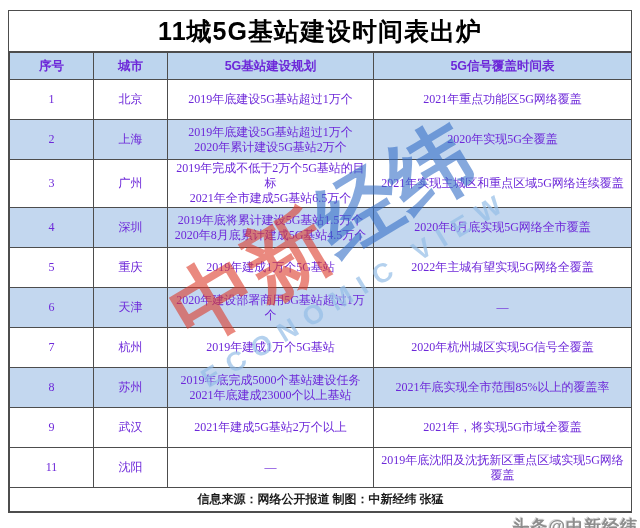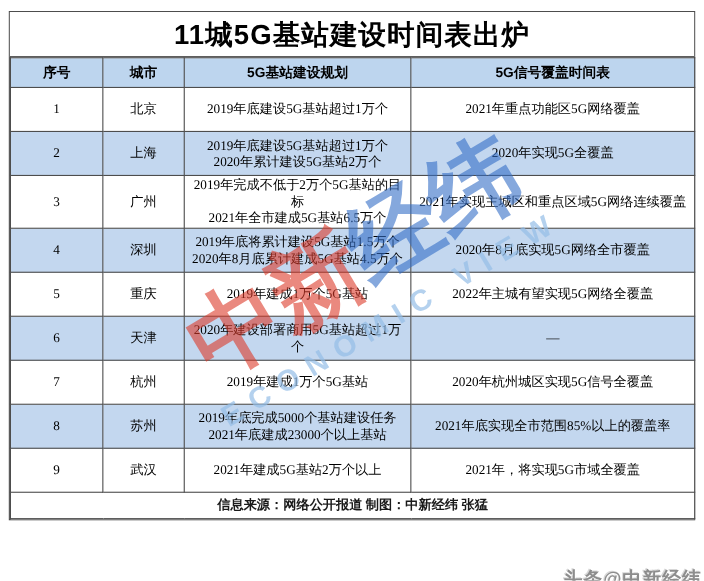--- a/index.html
+++ b/index.html
@@ -17,21 +17,21 @@
   }
   .title-bar h1{
     margin:16px;font-size:25px;font-weight:bold;color:#000;
     letter-spacing:1px;font-family:"Liberation Sans",sans-serif;
   }
   table{
     width:100%;border-collapse:collapse;table-layout:fixed;
   }
   th,td{
     border:1px solid #4d4d4d;text-align:center;vertical-align:middle;
-    padding:1px 3px;color:#000000;
+    padding:1px 3px;color:#6d28d9;
   }
   thead th{
     height:24px;background:#bdd5ee;font-size:12.5px;font-weight:bold;
     font-family:"Liberation Sans",sans-serif;
   }
   tbody td{
     height:37px;font-size:12px;line-height:15px;
     font-family:"Liberation Serif",serif;background:#ffffff;
   }
   tbody tr.alt td{background:#c3d7ef;}
@@ -141,20 +141,26 @@
         <td class="plan">2019年底完成5000个基站建设任务
 2021年底建成23000个以上基站</td>
         <td class="coverage">2021年底实现全市范围85%以上的覆盖率</td>
       </tr>
       <tr>
         <td>9</td>
         <td>武汉</td>
         <td class="plan">2021年建成5G基站2万个以上</td>
         <td class="coverage">2021年，将实现5G市域全覆盖</td>
       </tr>
+      <tr>
+        <td>11</td>
+        <td>沈阳</td>
+        <td class="plan">—</td>
+        <td class="coverage">2019年底沈阳及沈抚新区重点区域实现5G网络覆盖</td>
+      </tr>
     </tbody>
     <tfoot>
       <tr>
         <td colspan="4">信息来源：网络公开报道 制图：中新经纬 张猛</td>
       </tr>
     </tfoot>
   </table>
 </div>
 
 <div class="watermark">

